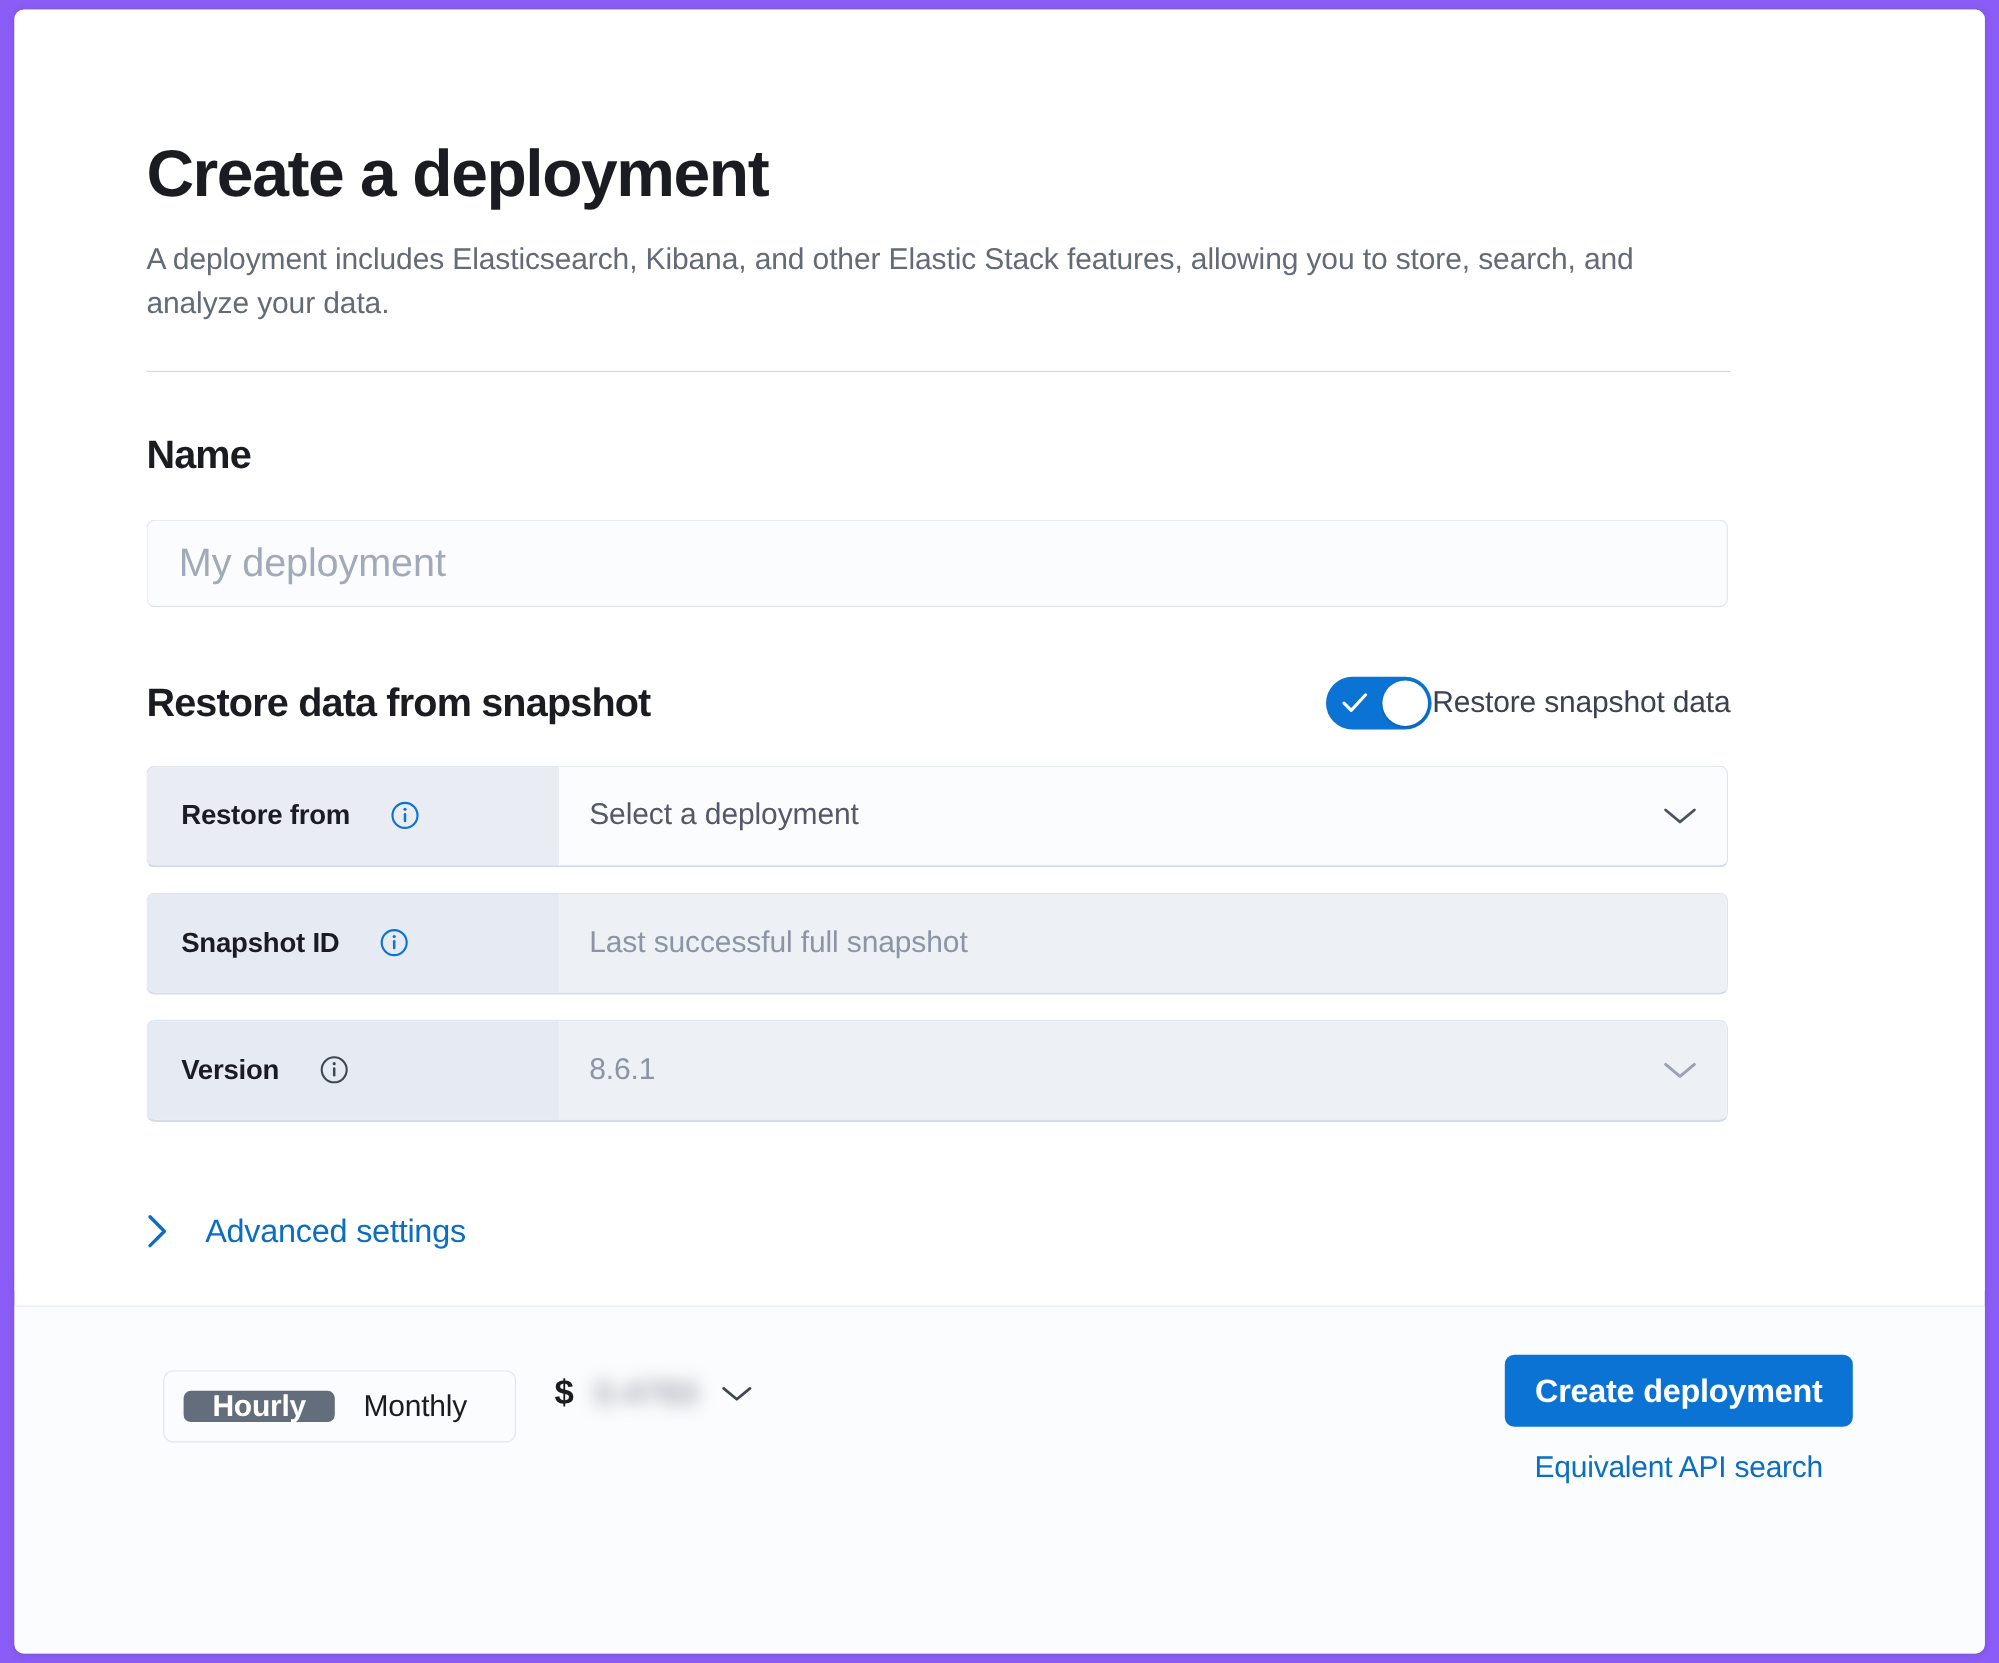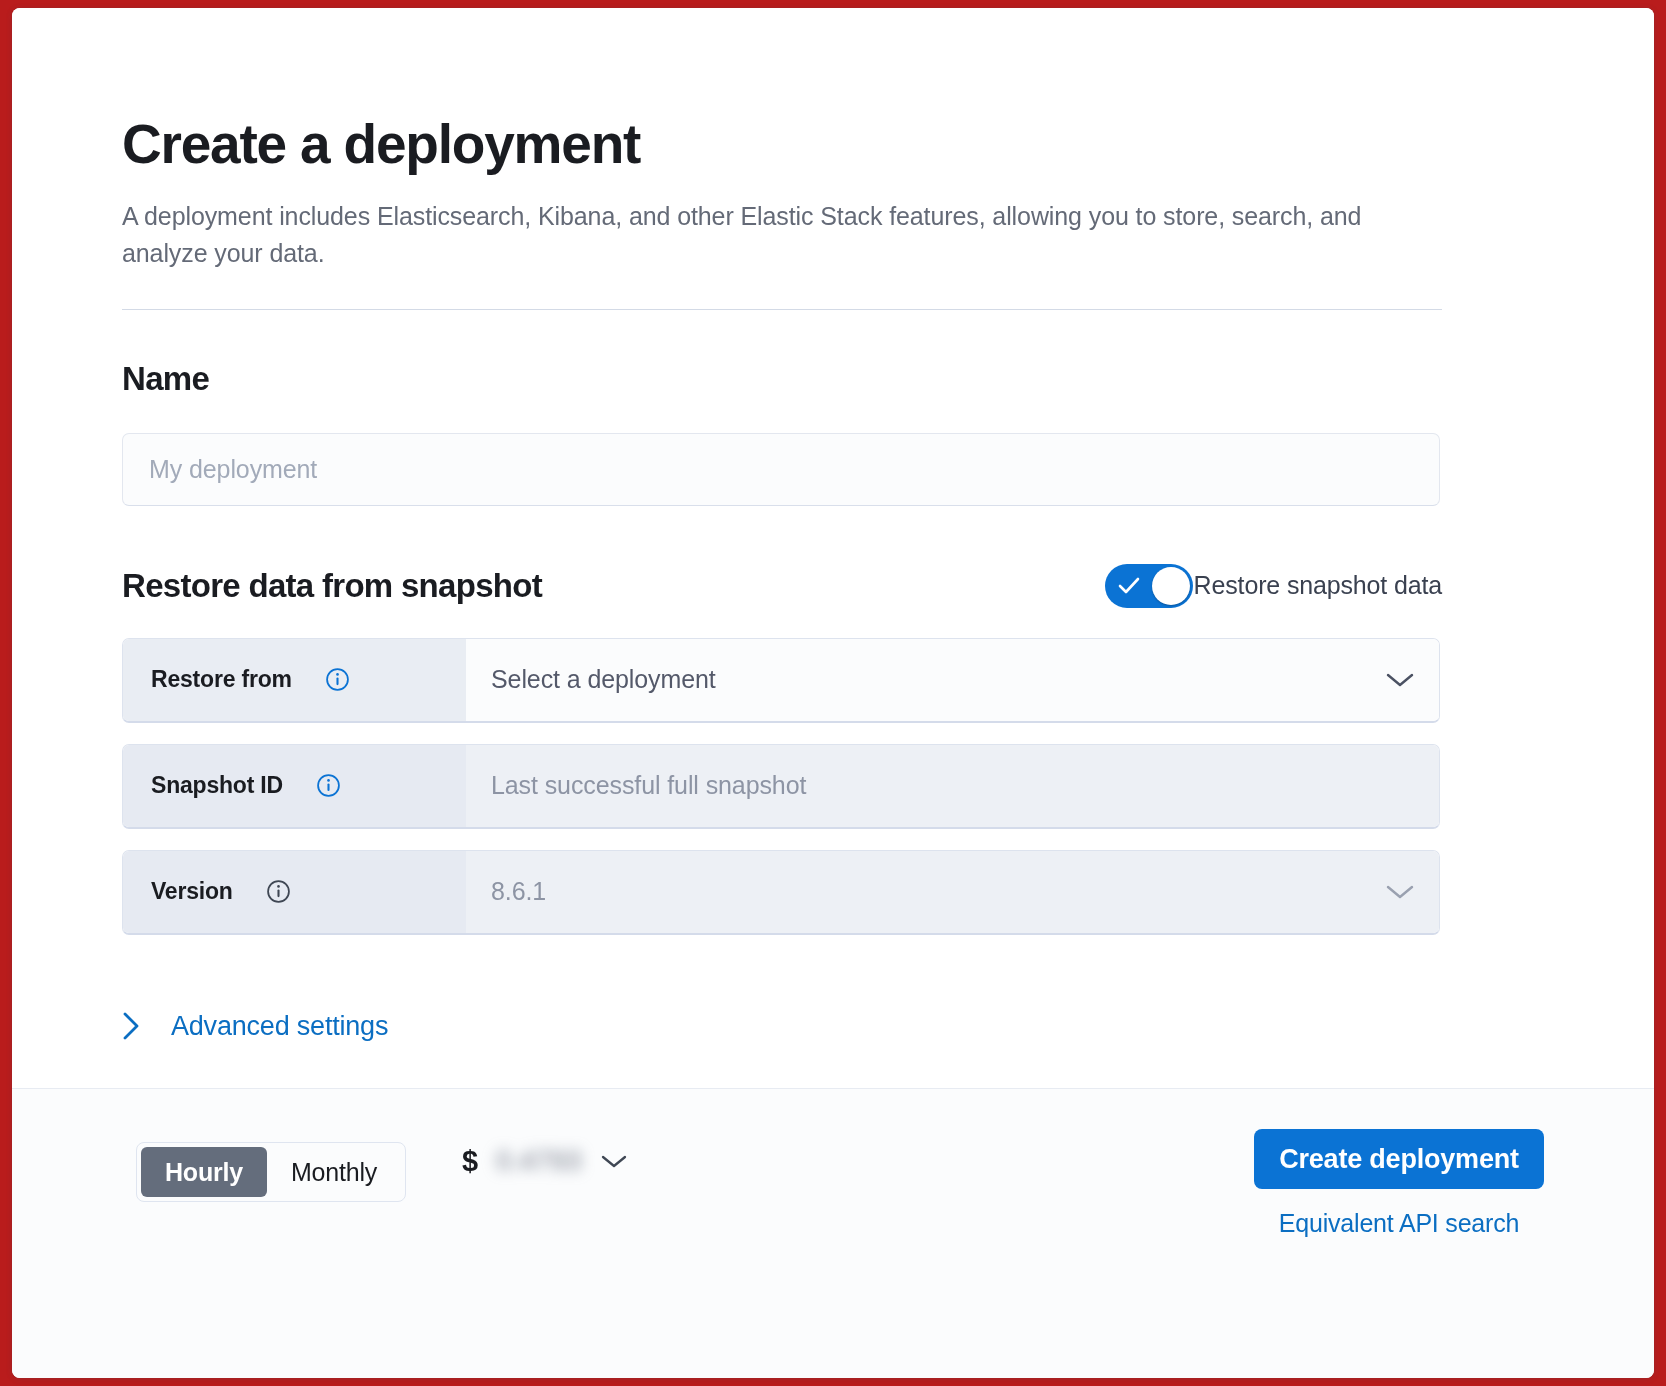--- a/index.html
+++ b/index.html
@@ -6,21 +6,21 @@
   html, body {
     margin: 0; padding: 0;
     width: 1666px; height: 1386px;
     background: #ffffff;
     font-family: "Liberation Sans", sans-serif;
     -webkit-font-smoothing: antialiased;
   }
   #page {
     position: relative;
     width: 1666px; height: 1386px;
-    background: #b91c1c;
+    background: #8b5cf6;
     overflow: hidden;
   }
   .card {
     position: absolute;
     left: 12px; top: 8px;
     width: 1642px; height: 1370px;
     background: #ffffff;
     border-radius: 8px;
     box-shadow: 0 1px 6px rgba(60,72,88,0.18), 0 0 0 1px rgba(60,72,88,0.04);
     overflow: hidden;
@@ -81,21 +81,21 @@
     height: 73px;
     background: #fbfcfd;
     border: 1px solid #e3e7ef;
     border-bottom-color: #d9dfeb;
     border-radius: 7px;
     display: flex;
     align-items: center;
     padding: 0 26px;
   }
   .name-field .ph {
-    font-size: 25px;
+    font-size: 33px;
     color: #a2aab9;
     letter-spacing: -0.1px;
   }
 
   
   .restore-head {
     margin-top: 58px;
     display: flex;
     align-items: center;
     justify-content: space-between;
@@ -219,21 +219,21 @@
     top: 0; bottom: 0;
   }
   .seg {
     position: absolute;
     left: 14px;
     top: 53px;
     display: flex;
     background: #fbfcfd;
     border: 1px solid #dfe5f0;
     border-radius: 8px;
-    padding: 4px;
+    padding: 16px;
     height: 60px;
   }
   .seg .opt {
     display: flex; align-items: center; justify-content: center;
     padding: 0 24px;
     font-size: 25px;
     border-radius: 6px;
     letter-spacing: -0.2px;
     cursor: pointer;
     color: #1a1c21;

